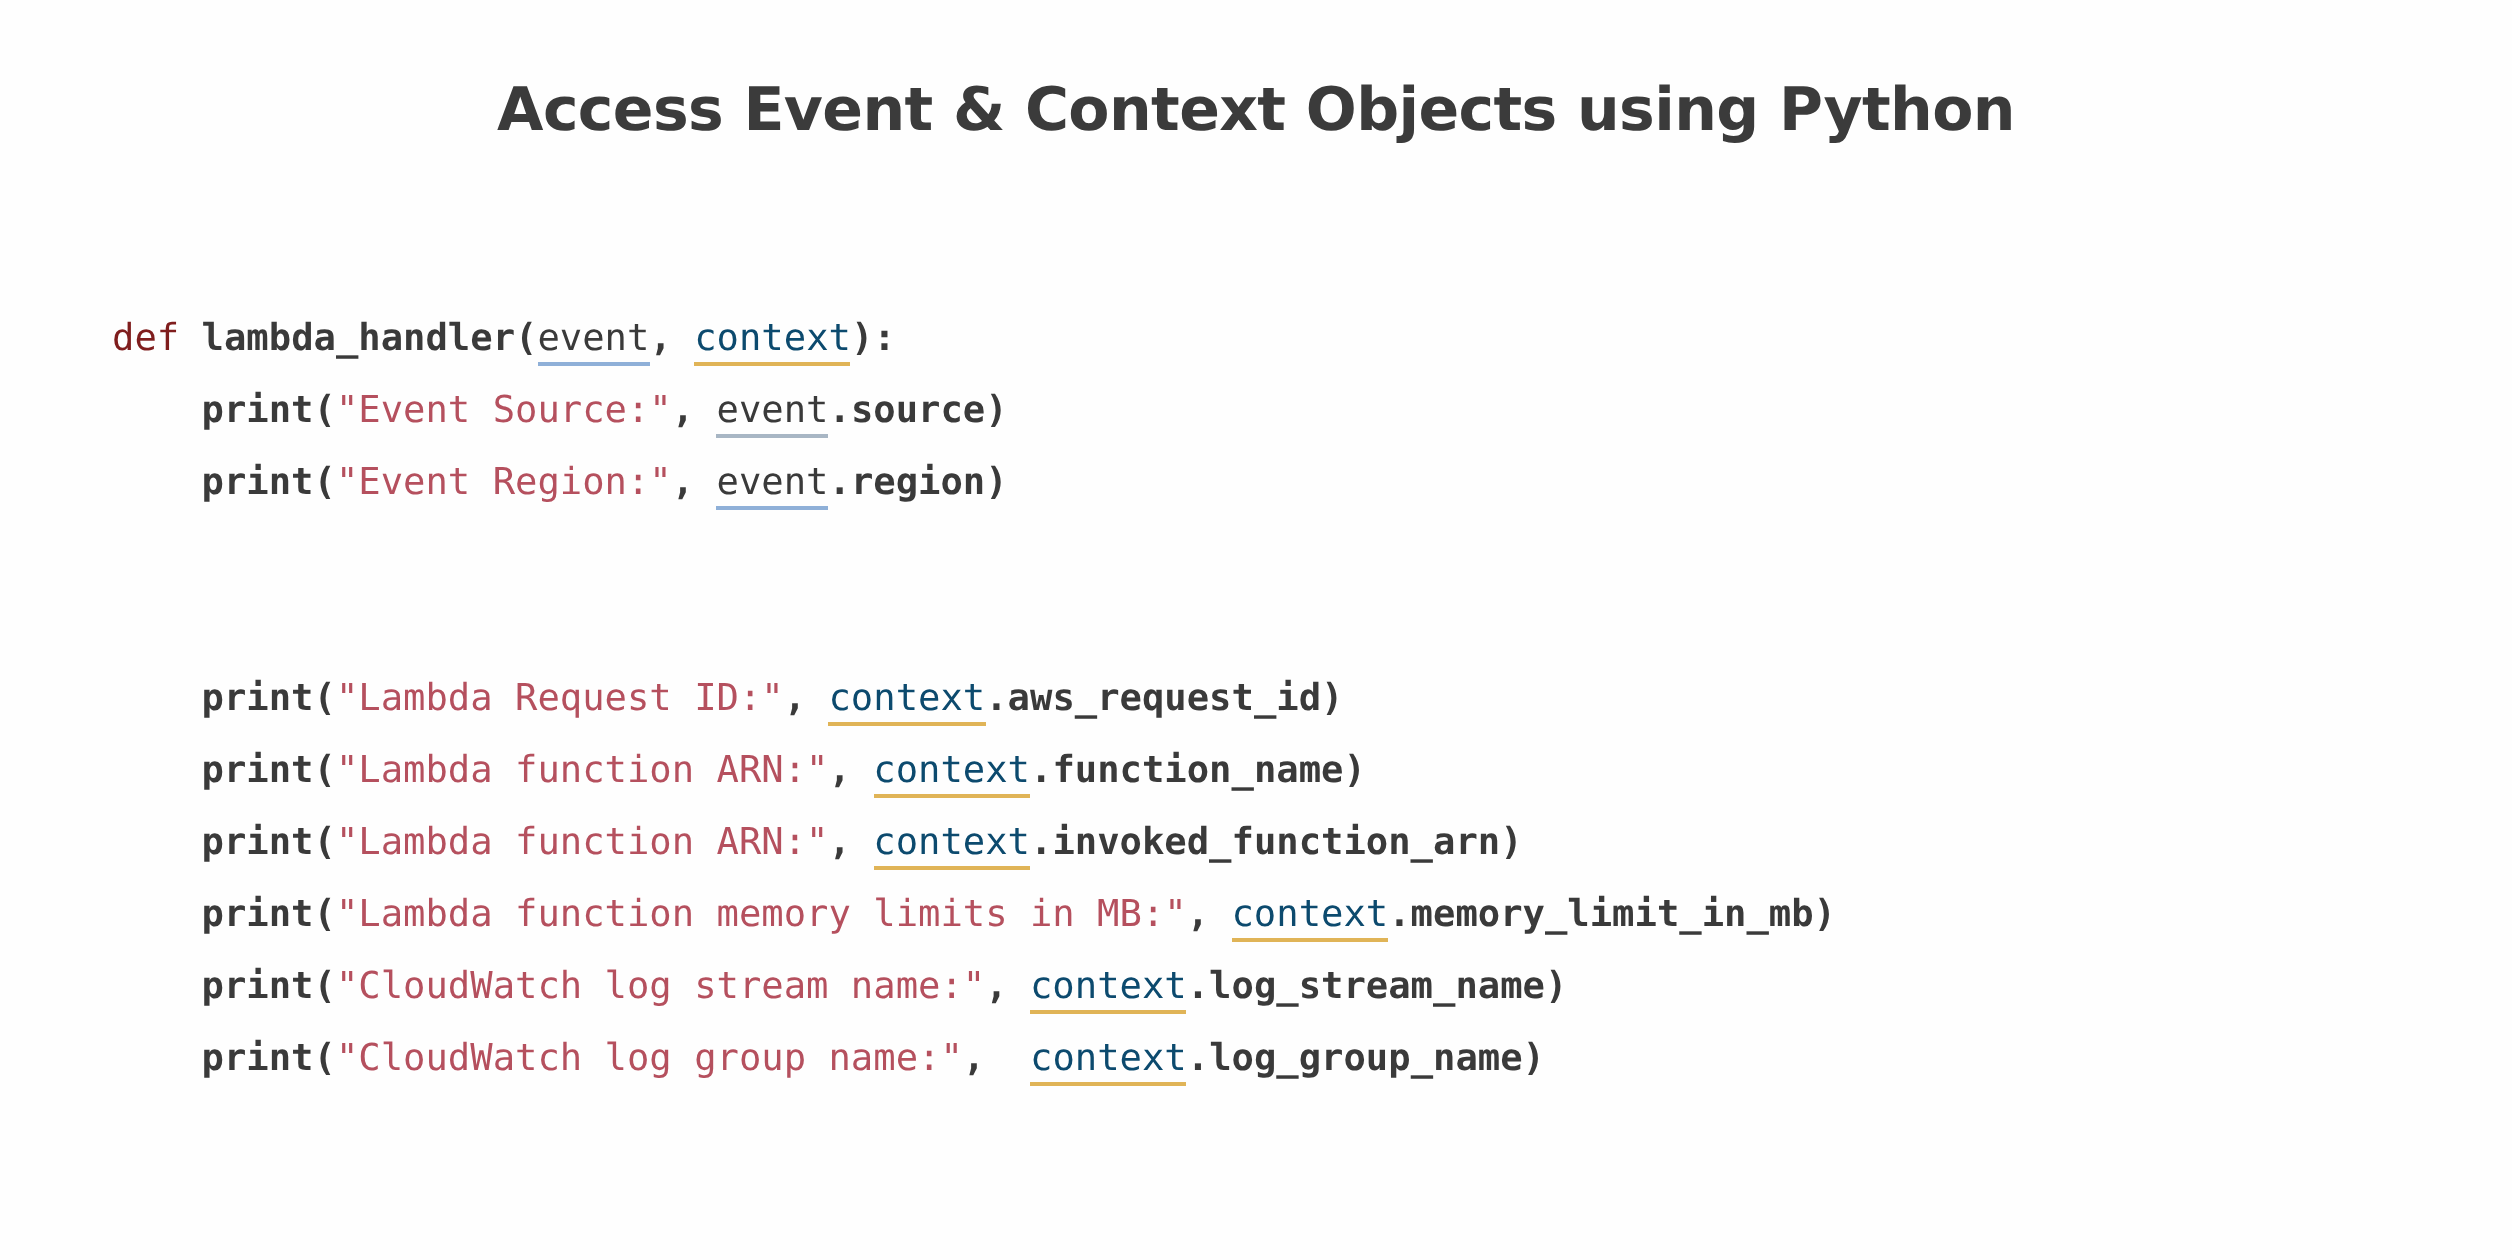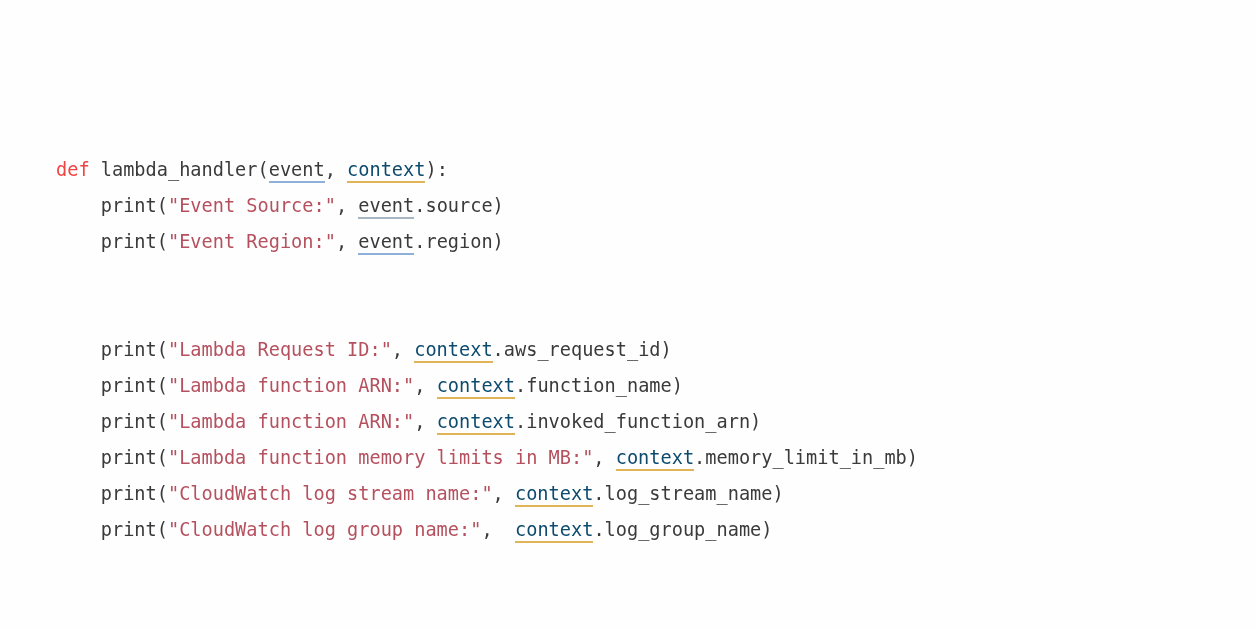--- a/index.html
+++ b/index.html
@@ -53,28 +53,29 @@
   .code-line {
     white-space: pre;
     height: 36px;
   }
   .code-line.blank {
     height: 36px;
   }
 
   
   .tok-kw {
-    color: #ef4444;
+    color: #7f1d1d;
     font-weight: normal;
   }
   .tok-str {
     color: #b5505e;
   }
   .tok-plain {
     color: #3a3a3a;
+    font-weight: bold;
   }
 
   
   .u-event {
     color: #3a3a3a;
     border-bottom: 2.2px solid #8fb0d8;
     padding-bottom: 1px;
   }
   .u-event-grey {
     color: #3a3a3a;
@@ -85,16 +86,17 @@
     color: #0c4a6e;
     border-bottom: 2.2px solid #e0b457;
     padding-bottom: 1px;
   }
 </style>
 </head>
 <body>
 
 <div id="slide">
 
+  <div id="slide-title">Access Event &amp; Context Objects using Python</div>
 
   <div id="code-block"><div class="code-line"><span class="tok-kw">def</span><span class="tok-plain"> lambda_handler(</span><span class="u-event">event</span><span class="tok-plain">, </span><span class="u-context">context</span><span class="tok-plain">):</span></div><div class="code-line"><span class="tok-plain">    print(</span><span class="tok-str">"Event Source:"</span><span class="tok-plain">, </span><span class="u-event-grey">event</span><span class="tok-plain">.source)</span></div><div class="code-line"><span class="tok-plain">    print(</span><span class="tok-str">"Event Region:"</span><span class="tok-plain">, </span><span class="u-event">event</span><span class="tok-plain">.region)</span></div><div class="code-line blank">&nbsp;</div><div class="code-line blank">&nbsp;</div><div class="code-line"><span class="tok-plain">    print(</span><span class="tok-str">"Lambda Request ID:"</span><span class="tok-plain">, </span><span class="u-context">context</span><span class="tok-plain">.aws_request_id)</span></div><div class="code-line"><span class="tok-plain">    print(</span><span class="tok-str">"Lambda function ARN:"</span><span class="tok-plain">, </span><span class="u-context">context</span><span class="tok-plain">.function_name)</span></div><div class="code-line"><span class="tok-plain">    print(</span><span class="tok-str">"Lambda function ARN:"</span><span class="tok-plain">, </span><span class="u-context">context</span><span class="tok-plain">.invoked_function_arn)</span></div><div class="code-line"><span class="tok-plain">    print(</span><span class="tok-str">"Lambda function memory limits in MB:"</span><span class="tok-plain">, </span><span class="u-context">context</span><span class="tok-plain">.memory_limit_in_mb)</span></div><div class="code-line"><span class="tok-plain">    print(</span><span class="tok-str">"CloudWatch log stream name:"</span><span class="tok-plain">, </span><span class="u-context">context</span><span class="tok-plain">.log_stream_name)</span></div><div class="code-line"><span class="tok-plain">    print(</span><span class="tok-str">"CloudWatch log group name:"</span><span class="tok-plain">,  </span><span class="u-context">context</span><span class="tok-plain">.log_group_name)</span></div></div>
 
 </div>
 
 </body></html>

